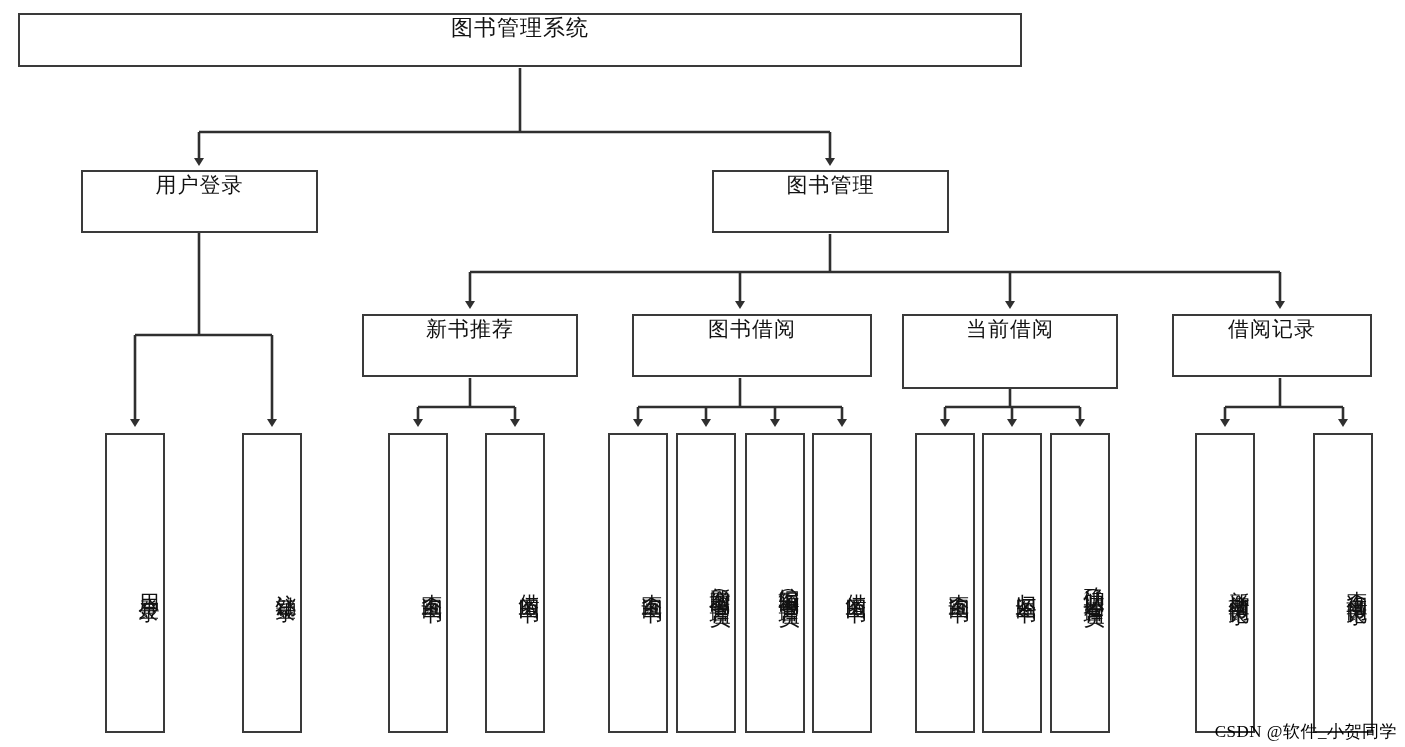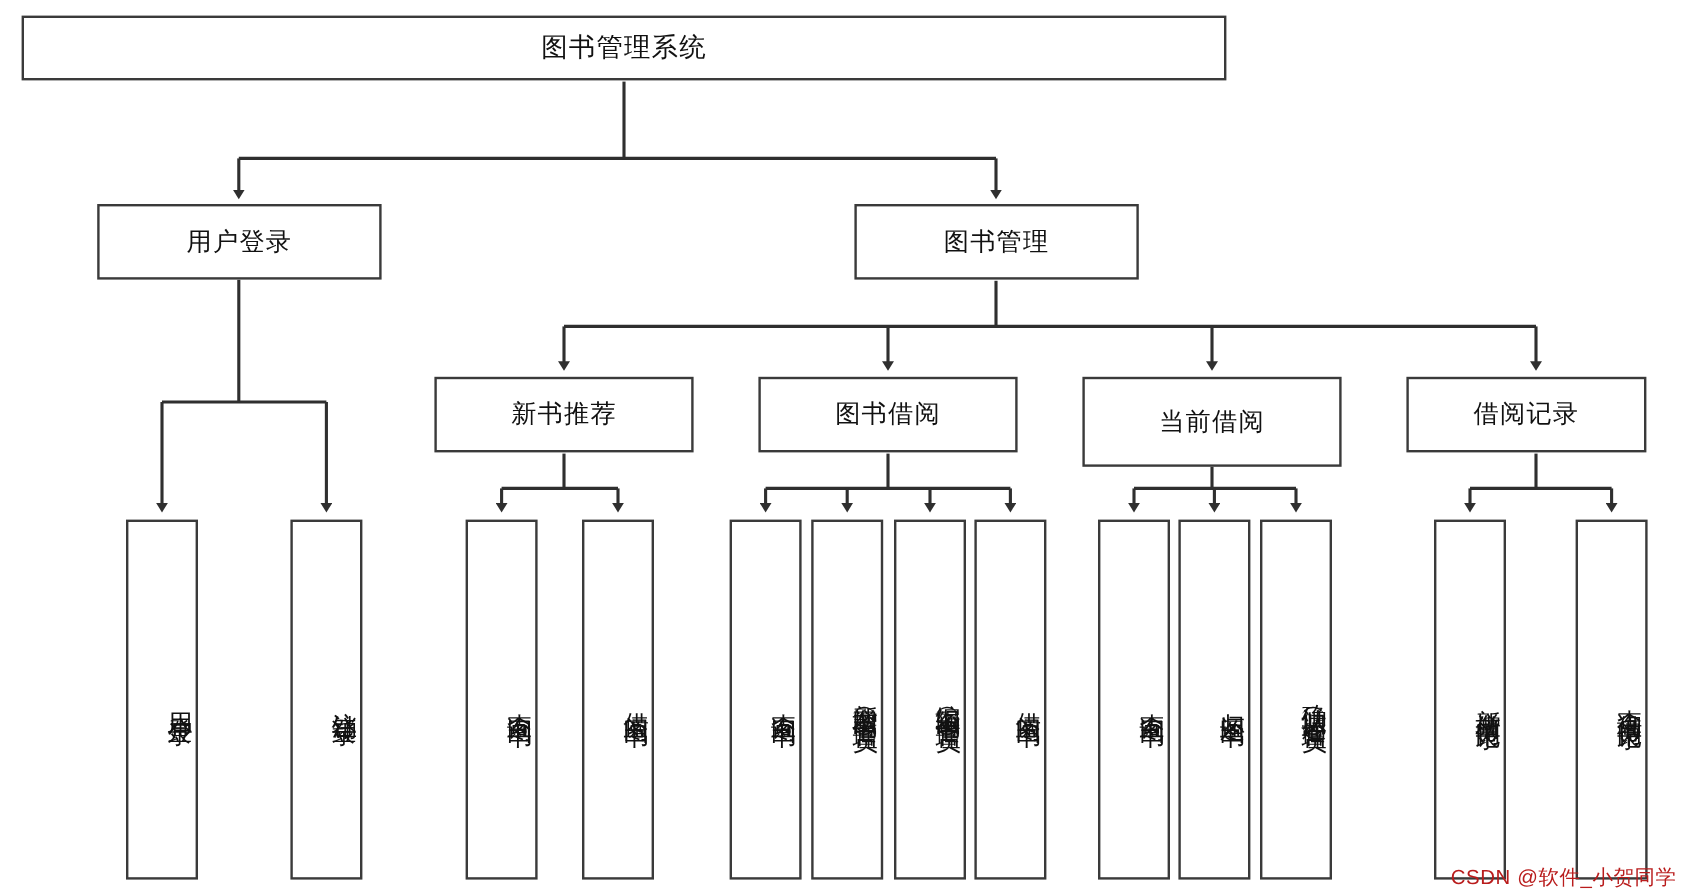--- a/index.html
+++ b/index.html
@@ -24,21 +24,21 @@
     width: 1405px;
     height: 747px;
     pointer-events: none;
   }
   .node {
     position: absolute;
     box-sizing: border-box;
     background: #ffffff;
     border: 2px solid #3a3a3a;
     display: flex;
-    align-items: center;
+    align-items: flex-start;
     justify-content: center;
     color: #111111;
   }
   .node.h {
     font-size: 21px;
     letter-spacing: 1px;
     line-height: 1.2;
   }
   .node.root {
     font-size: 22px;
@@ -56,23 +56,24 @@
     writing-mode: vertical-rl;
     text-orientation: upright;
     display: block;
     text-align: center;
   }
   .watermark {
     position: absolute;
     right: 8px;
     bottom: 4px;
     font-size: 17px;
-    color: #b91c1c;
+    color: #000000;
     letter-spacing: 0.5px;
     white-space: nowrap;
+    font-family: Liberation Serif, serif;
   }
 </style>
 </head>
 <body>
 
 <div id="canvas">
 
   <svg id="wires" viewBox="0 0 1405 747">
     <defs>
       <marker id="arw" markerWidth="10" markerHeight="10" refX="4" refY="5" orient="auto" markerUnits="userSpaceOnUse">
@@ -130,21 +131,21 @@
   <div class="node h" style="left:81px; top:170px; width:237px; height:63px;">
     <span>用户登录</span>
   </div>
   <div class="node h" style="left:712px; top:170px; width:237px; height:63px;">
     <span>图书管理</span>
   </div>
 
   <div class="node h" style="left:362px; top:314px; width:216px; height:63px;">
     <span>新书推荐</span>
   </div>
-  <div class="node h" style="left:632px; top:314px; width:216px; height:63px;">
+  <div class="node h" style="left:632px; top:314px; width:240px; height:63px;">
     <span>图书借阅</span>
   </div>
   <div class="node h" style="left:902px; top:314px; width:216px; height:75px;">
     <span>当前借阅</span>
   </div>
   <div class="node h" style="left:1172px; top:314px; width:200px; height:63px;">
     <span>借阅记录</span>
   </div>
 
   <div class="node v" style="left:105px; top:433px; width:60px; height:300px;">

